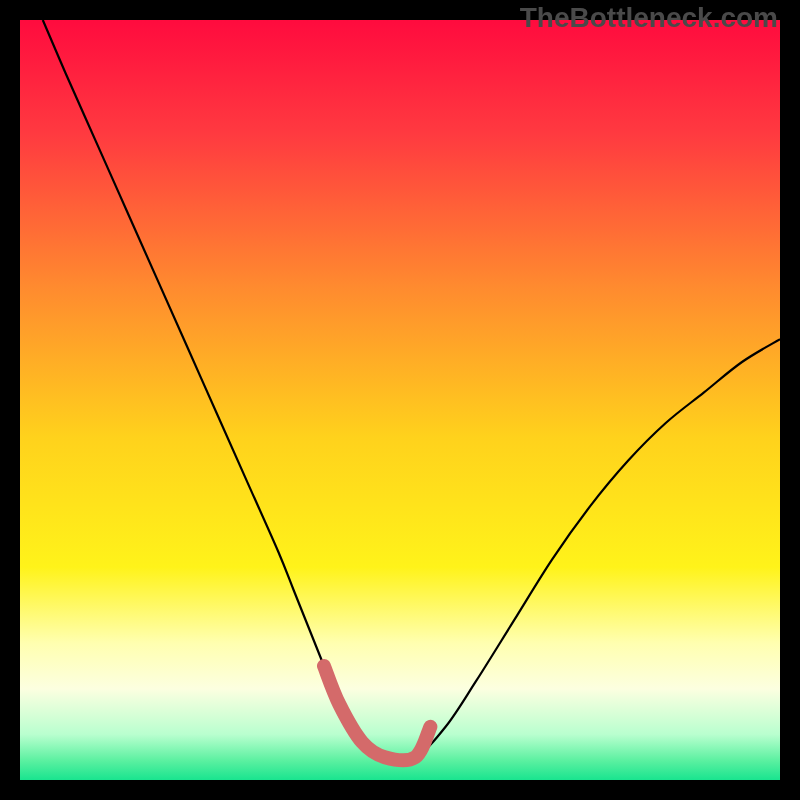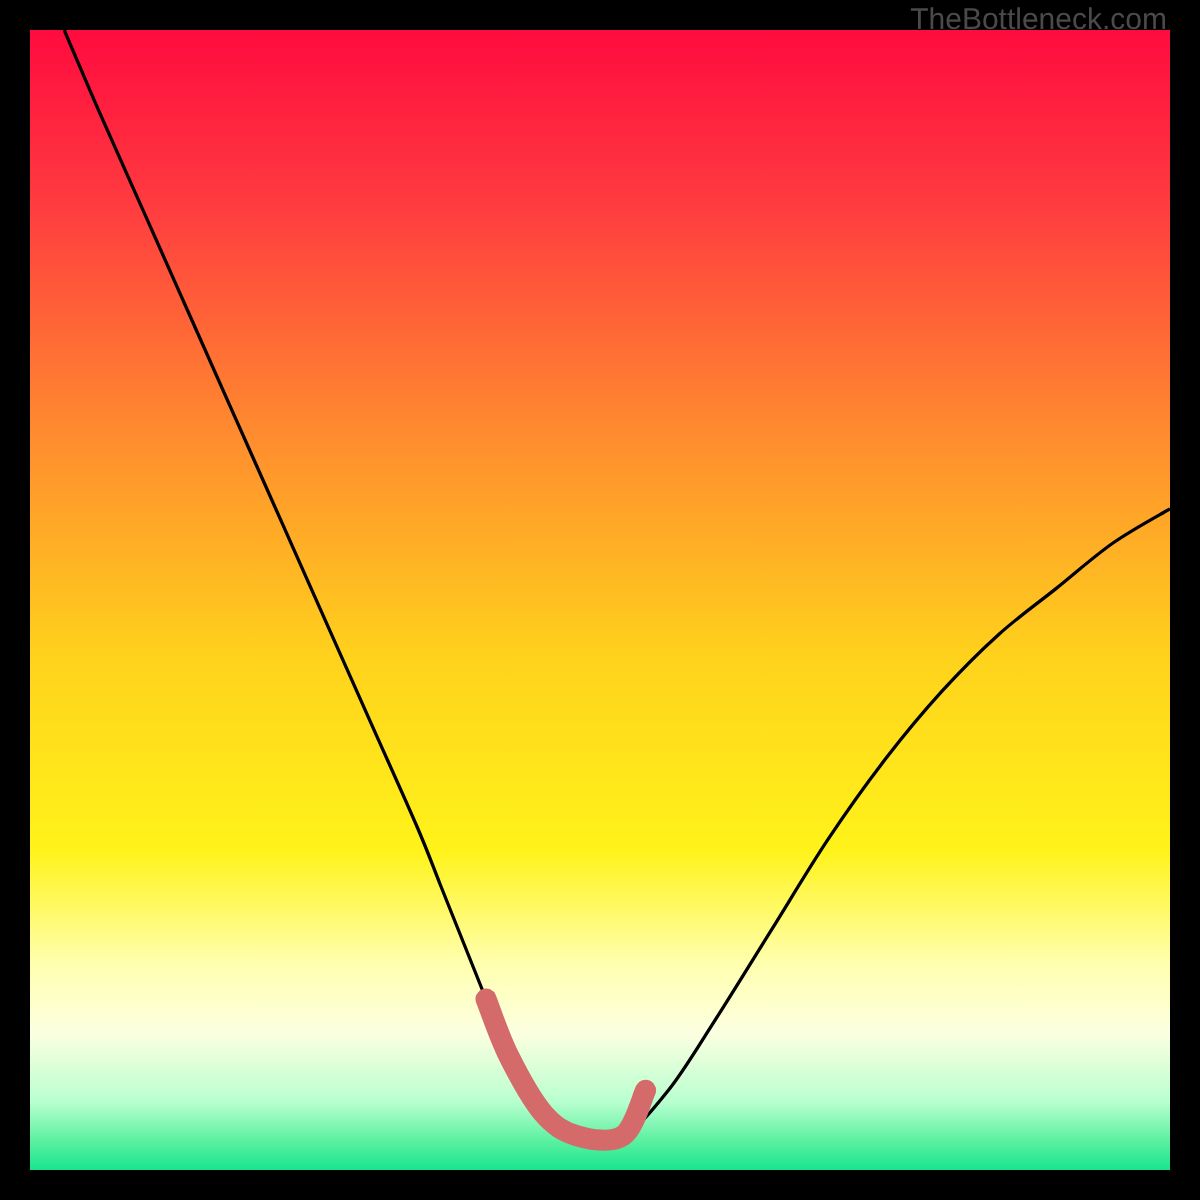--- a/index.html
+++ b/index.html
@@ -24,22 +24,22 @@
     left: 0;
     top: 0;
     width: 760px;
     height: 760px;
   }
   .watermark {
     position: absolute;
     top: 2px;
     right: 22px;
     color: #4a4a4a;
-    font-size: 20px;
-    font-weight: 400;
+    font-size: 28px;
+    font-weight: 700;
   }
   svg { display: block; }
 </style>
 </head>
 <body>
 
 <div class="frame">
   <svg class="plot" viewBox="0 0 760 760">
     <defs>
       <linearGradient id="bg-grad" x1="0" y1="0" x2="0" y2="1">

